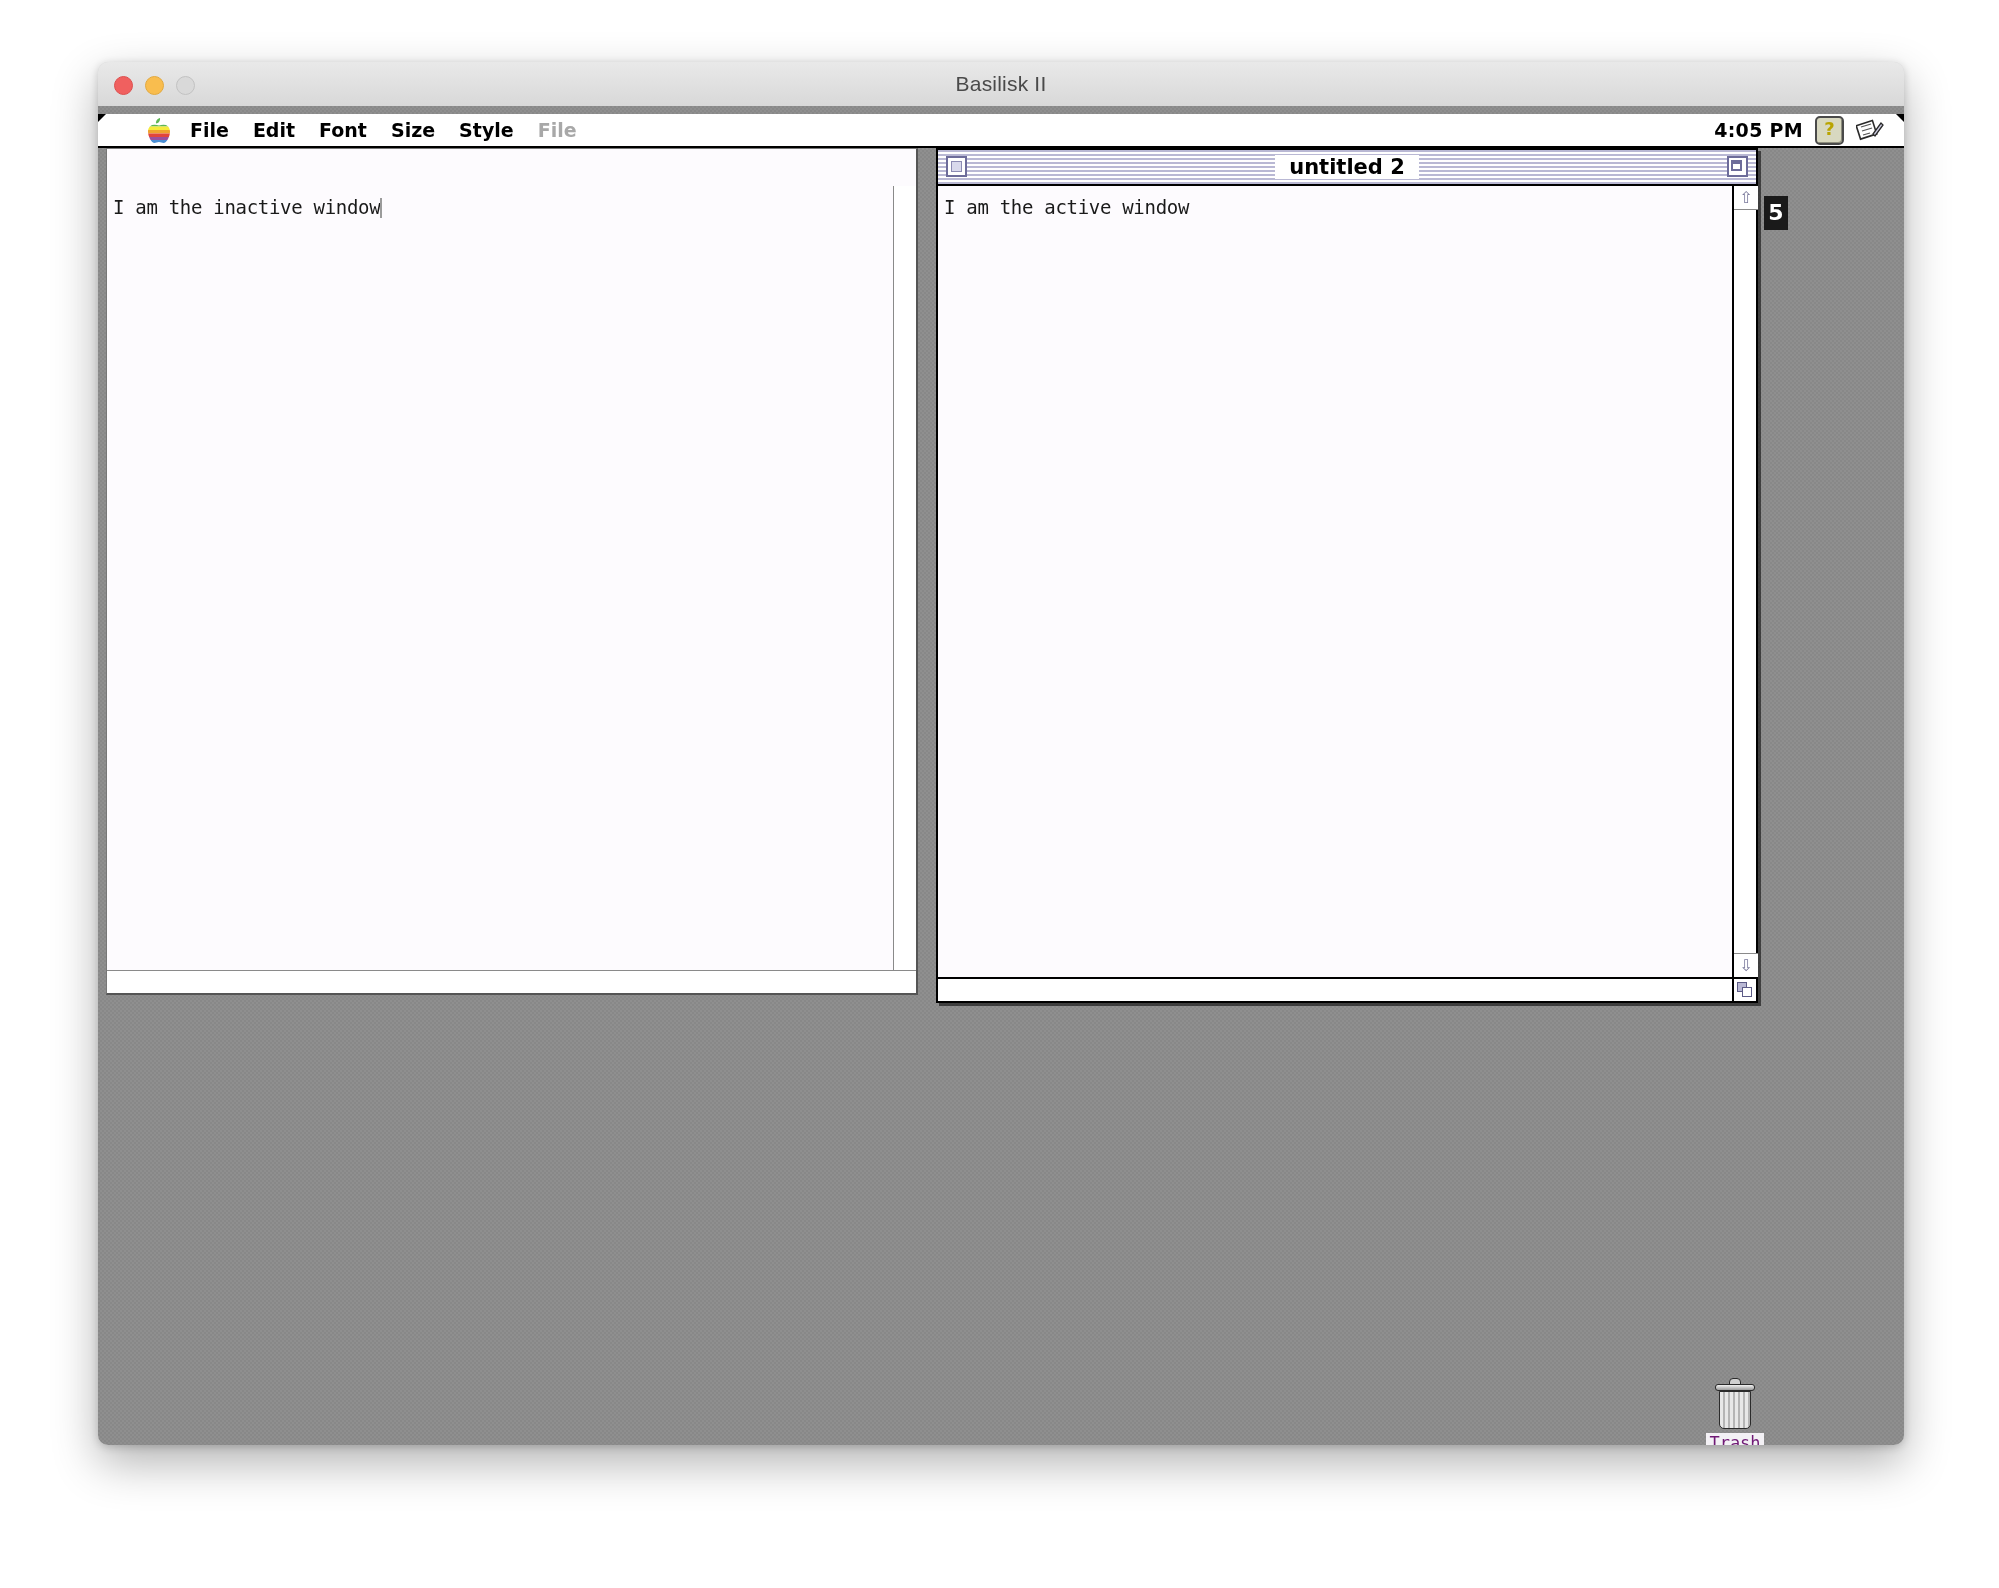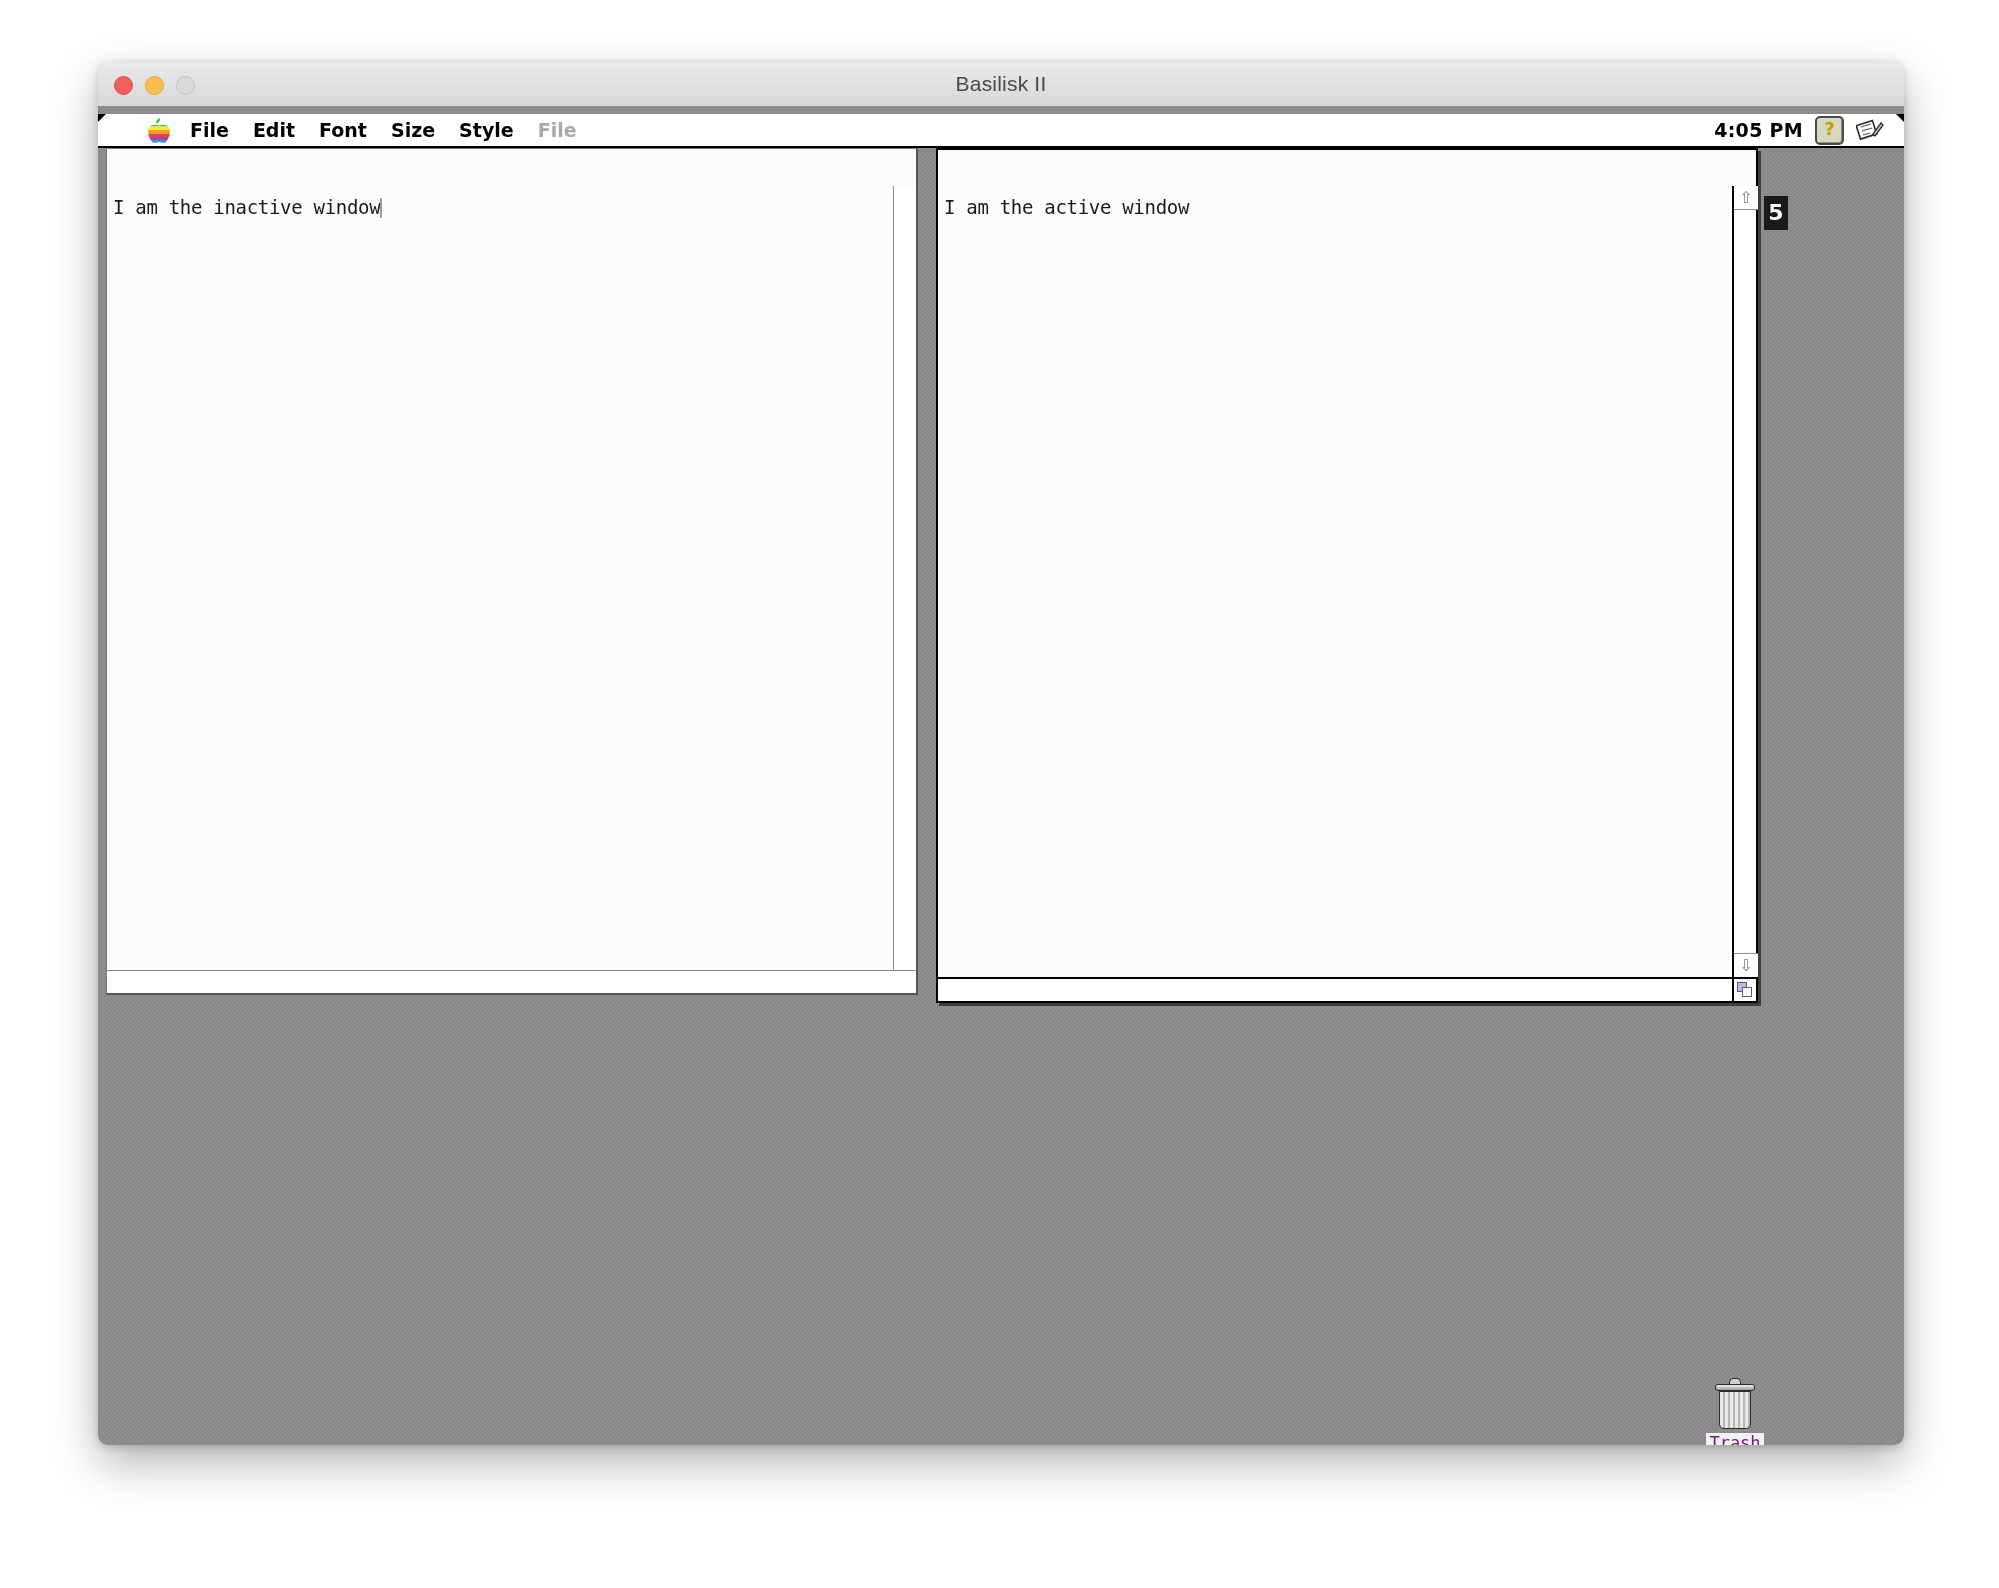--- a/index.html
+++ b/index.html
@@ -506,20 +506,29 @@
 
       <div class="mac-window win-inactive">
         <div class="content">
           <div class="doc-text"><span>I am the inactive window</span><span class="caret"></span></div>
         </div>
         <div class="vscroll-inactive"></div>
         <div class="hscroll-inactive"></div>
       </div>
 
       <div class="mac-window win-active">
+        <div class="titlebar">
+          <span class="close-box">
+              <i></i>
+            </span>
+          <div class="title"><span>untitled 2</span></div>
+          <span class="zoom-box">
+              <i></i>
+            </span>
+        </div>
 
         <div class="content">
           <div class="doc-text">I am the active window</div>
         </div>
 
         <div class="vscroll">
           <div class="arrow-btn arrow-up">
             <span class="arrow-glyph">⇧</span>
           </div>
           <div class="arrow-btn arrow-down">

